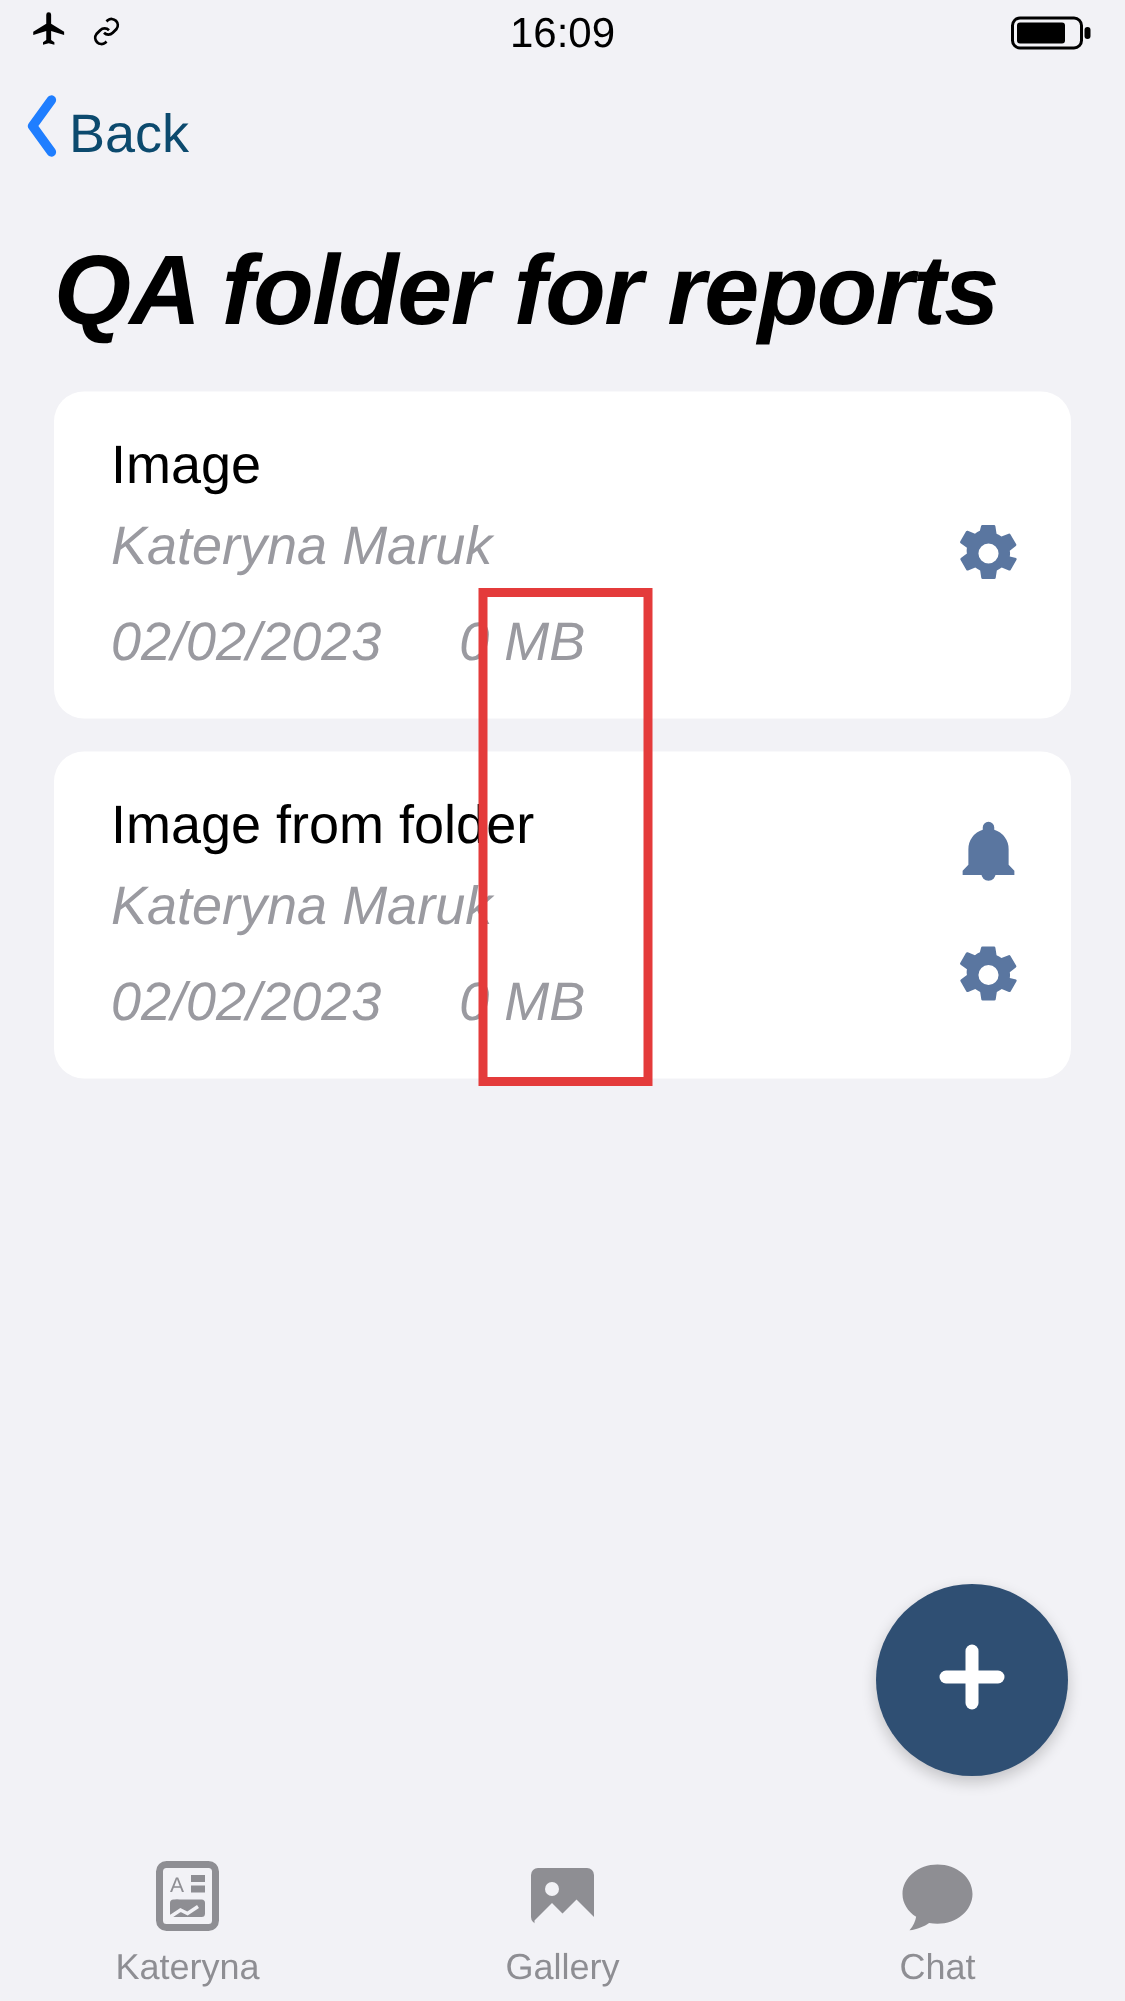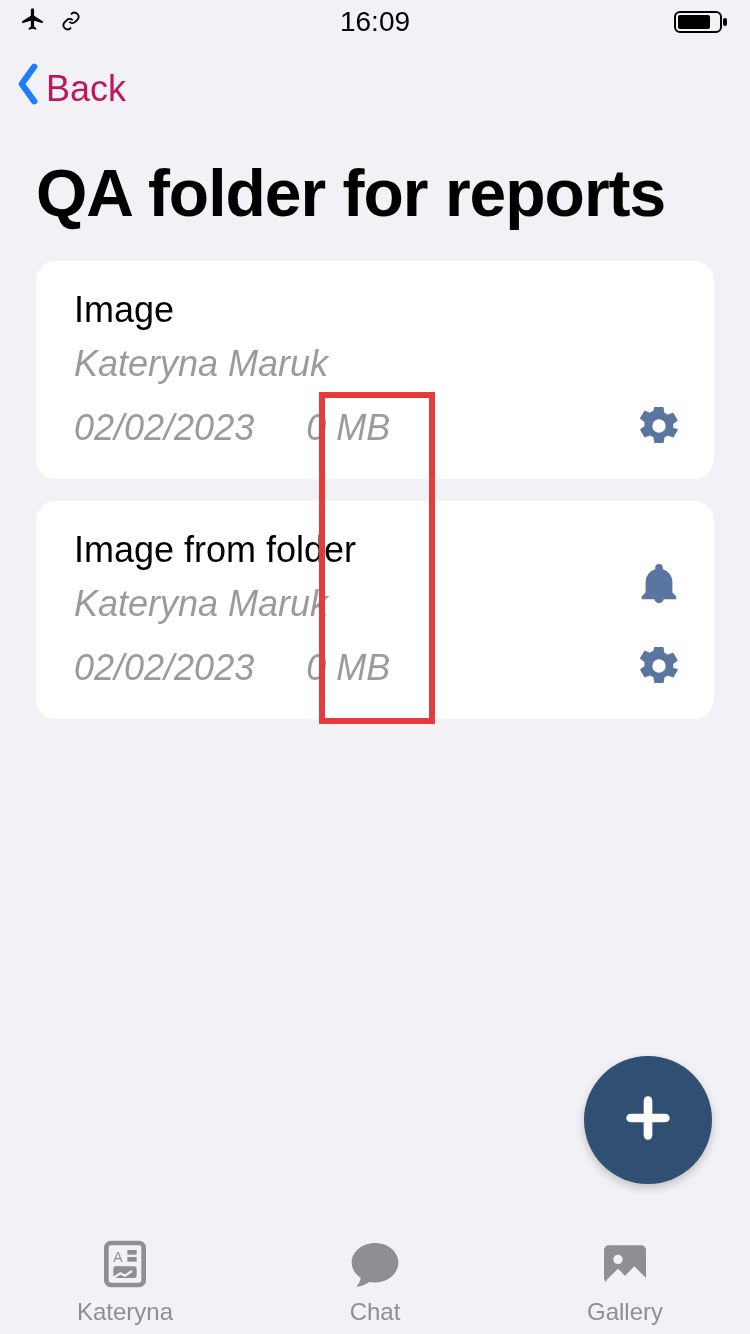--- a/index.html
+++ b/index.html
@@ -24,42 +24,43 @@
   .status-left { display:flex; align-items:center; gap:10px; }
   .status-center { font-weight:400; font-size:28px; position:absolute; left:50%; transform:translateX(-50%);}
   .status-right { display:flex; align-items:center; gap:6px; }
 
   
   .nav-back {
     display:flex;
     align-items:center;
     gap:4px;
     padding: 18px 20px 0 14px;
-    color:#be185d;
+    color:#0c4a6e;
     font-size:36px;
   }
   .nav-back svg { width:28px; height:44px; }
 
   
   .page-title {
     font-size: 66px;
     font-weight: 800;
     letter-spacing: -1px;
     padding: 40px 36px 30px 36px;
+    font-style: italic;
   }
 
   
   .cards { padding: 0 36px; }
   .card {
     background:#fff;
     border-radius:20px;
     padding: 28px 32px 30px 38px;
     margin-bottom: 22px;
     display:flex;
-    align-items:flex-end;
+    align-items:center;
     position:relative;
   }
   .card-left { flex:1; min-width:0; }
   .card-title { font-size:36px; font-weight:500; color:#000; margin-bottom:12px;}
   .card-sub  { font-size:36px; font-style:italic; color:#9a9aa0; margin-bottom:22px;}
   .card-meta { display:flex; gap:52px; font-size:36px; font-style:italic; color:#9a9aa0; }
   .card-actions { display:flex; flex-direction:column; align-items:center; gap:36px; padding-left:20px;}
   .icon-slot { width:46px; height:46px; display:flex; align-items:center; justify-content:center; color:#5a76a0;}
   .icon-slot svg { width:100%; height:100%; }
 
@@ -207,30 +208,30 @@
           <rect x="7" y="13" width="10" height="5" rx="1" fill="#8e8e93" stroke="none"></rect>
           <circle cx="9" cy="15" r="1" fill="#f2f2f6"></circle>
           <path d="M7 18l3-2 2 1 3-2" stroke="#f2f2f6" stroke-width="1"></path>
         </svg>
     </span>
     <span>Kateryna</span>
   </div>
   <div class="tab">
     <span class="ticon">
       <svg viewBox="0 0 24 24" fill="#8e8e93">
-          <path d="M12 3C6.5 3 2 6.8 2 11.4c0 2.6 1.5 5 3.9 6.5-.2 1.1-.8 2.7-1.9 3.9 2.2-.2 4.3-1.2 5.6-2.1.8.1 1.6.2 2.4.2 5.5 0 10-3.8 10-8.5S17.5 3 12 3Z"></path>
-        </svg>
-    </span>
-    <span>Chat</span>
+          <rect x="3" y="4" width="18" height="16" rx="2"></rect>
+          <circle cx="9" cy="10" r="2" fill="#f2f2f6"></circle>
+          <path d="M4 19l5-5 3 3 4-4 5 5v1a2 2 0 0 1-2 2H5a2 2 0 0 1-1-2Z" fill="#f2f2f6"></path>
+        </svg>
+    </span>
+    <span>Gallery</span>
   </div>
   <div class="tab">
     <span class="ticon">
       <svg viewBox="0 0 24 24" fill="#8e8e93">
-          <rect x="3" y="4" width="18" height="16" rx="2"></rect>
-          <circle cx="9" cy="10" r="2" fill="#f2f2f6"></circle>
-          <path d="M4 19l5-5 3 3 4-4 5 5v1a2 2 0 0 1-2 2H5a2 2 0 0 1-1-2Z" fill="#f2f2f6"></path>
-        </svg>
-    </span>
-    <span>Gallery</span>
+          <path d="M12 3C6.5 3 2 6.8 2 11.4c0 2.6 1.5 5 3.9 6.5-.2 1.1-.8 2.7-1.9 3.9 2.2-.2 4.3-1.2 5.6-2.1.8.1 1.6.2 2.4.2 5.5 0 10-3.8 10-8.5S17.5 3 12 3Z"></path>
+        </svg>
+    </span>
+    <span>Chat</span>
   </div>
 </div>
 
 <div class="annotation" style="left:319px; top:392px; width:116px; height:332px;"></div>
 
 </body></html>

